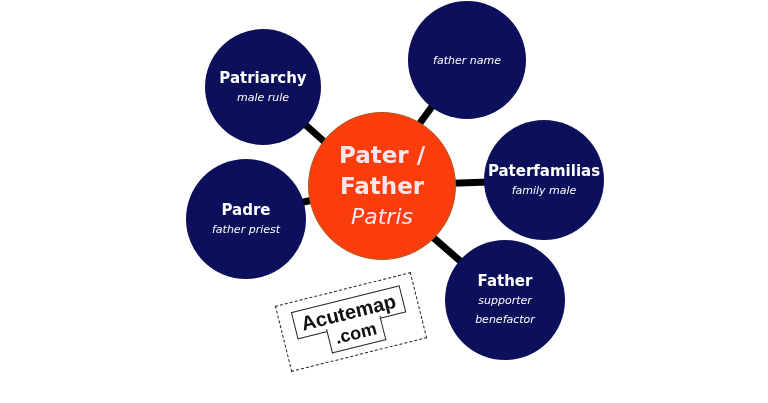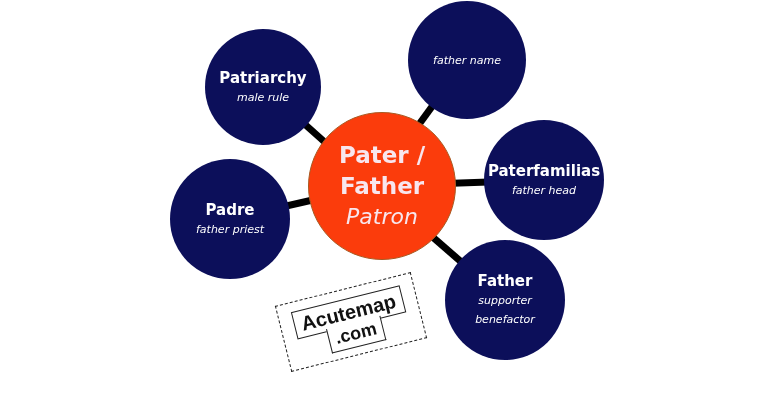--- a/index.html
+++ b/index.html
@@ -32,37 +32,37 @@
   <div class="t">Patriarchy</div>
   <div class="s">male rule</div>
 </div>
 
 <div class="node outer" style="left:408px;top:1px;width:118px;height:118px;">
   <div class="s">father name</div>
 </div>
 
 <div class="node outer" style="left:484px;top:120px;width:120px;height:120px;">
   <div class="t">Paterfamilias</div>
-  <div class="s">father head</div>
+  <div class="s">family male</div>
 </div>
 
 <div class="node outer" style="left:445px;top:240px;width:120px;height:120px;">
   <div class="t">Father</div>
   <div class="s">supporter</div>
   <div class="s">benefactor</div>
 </div>
 
-<div class="node outer" style="left:170px;top:159px;width:120px;height:120px;">
+<div class="node outer" style="left:186px;top:159px;width:120px;height:120px;">
   <div class="t">Padre</div>
   <div class="s">father priest</div>
 </div>
 
 <div class="node center" style="left:308px;top:112px;width:148px;height:148px;">
   <div class="t">Pater /</div>
   <div class="t">Father</div>
-  <div class="s" style="font-style:italic;">Patron</div>
+  <div class="s" style="font-style:italic;">Patris</div>
 </div>
 
 <div class="stamp">
   <div class="outer-dash"></div>
   <div class="box1">Acutemap</div>
   <div class="box2">.com</div>
 </div>
 
 </body></html>

